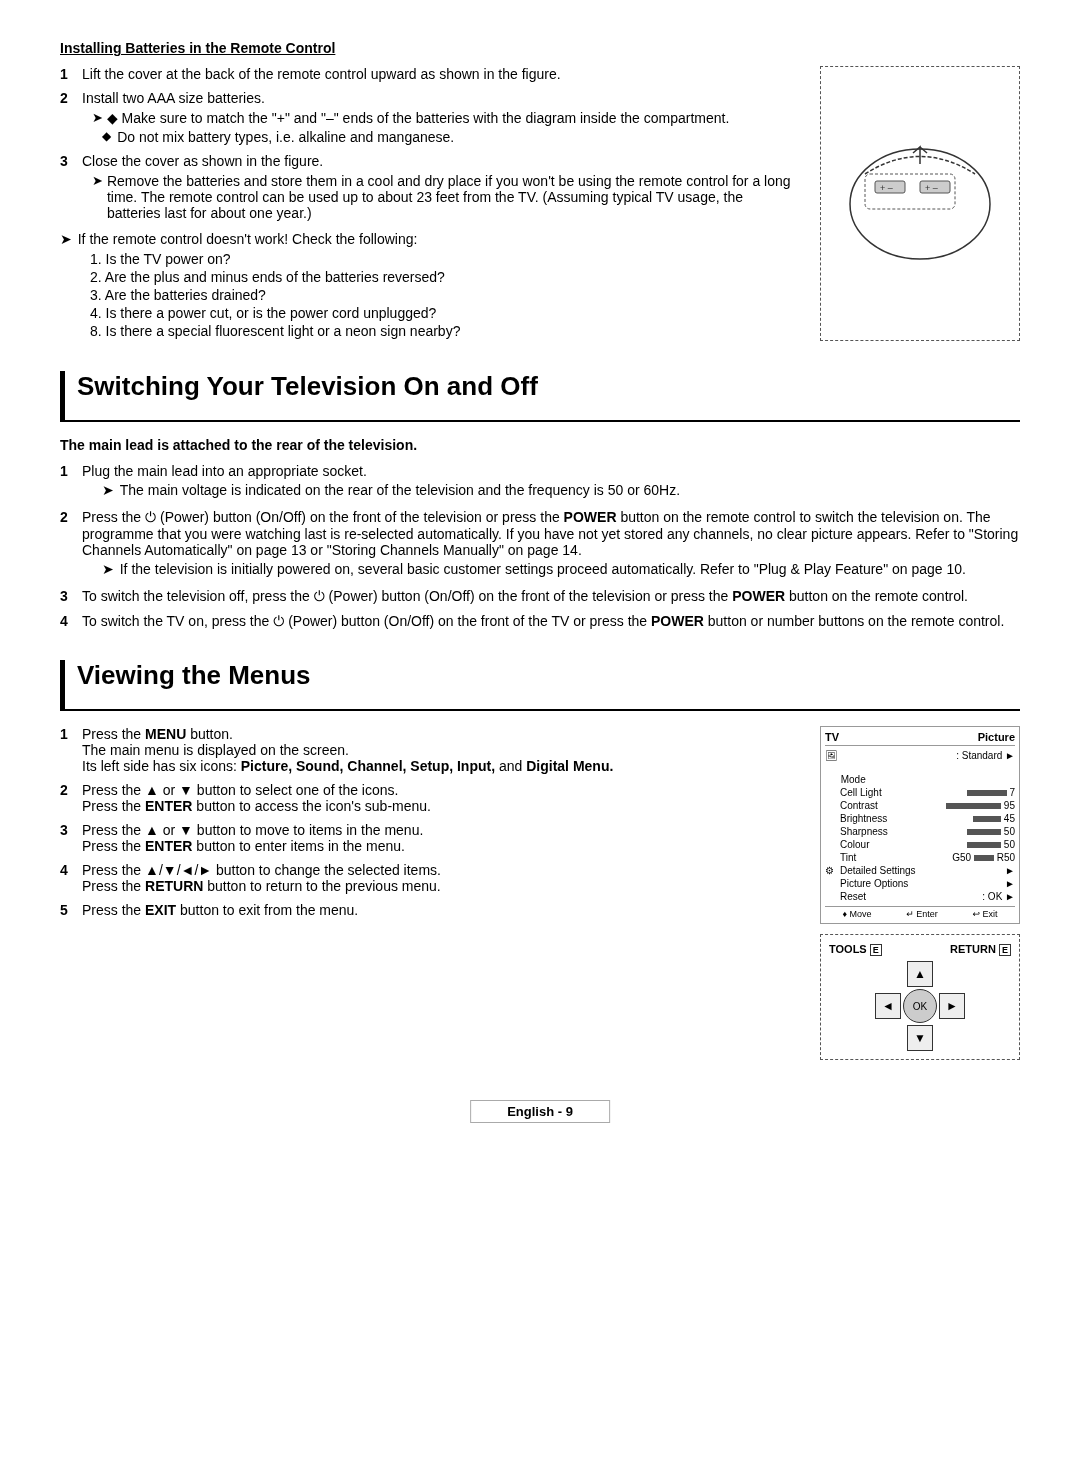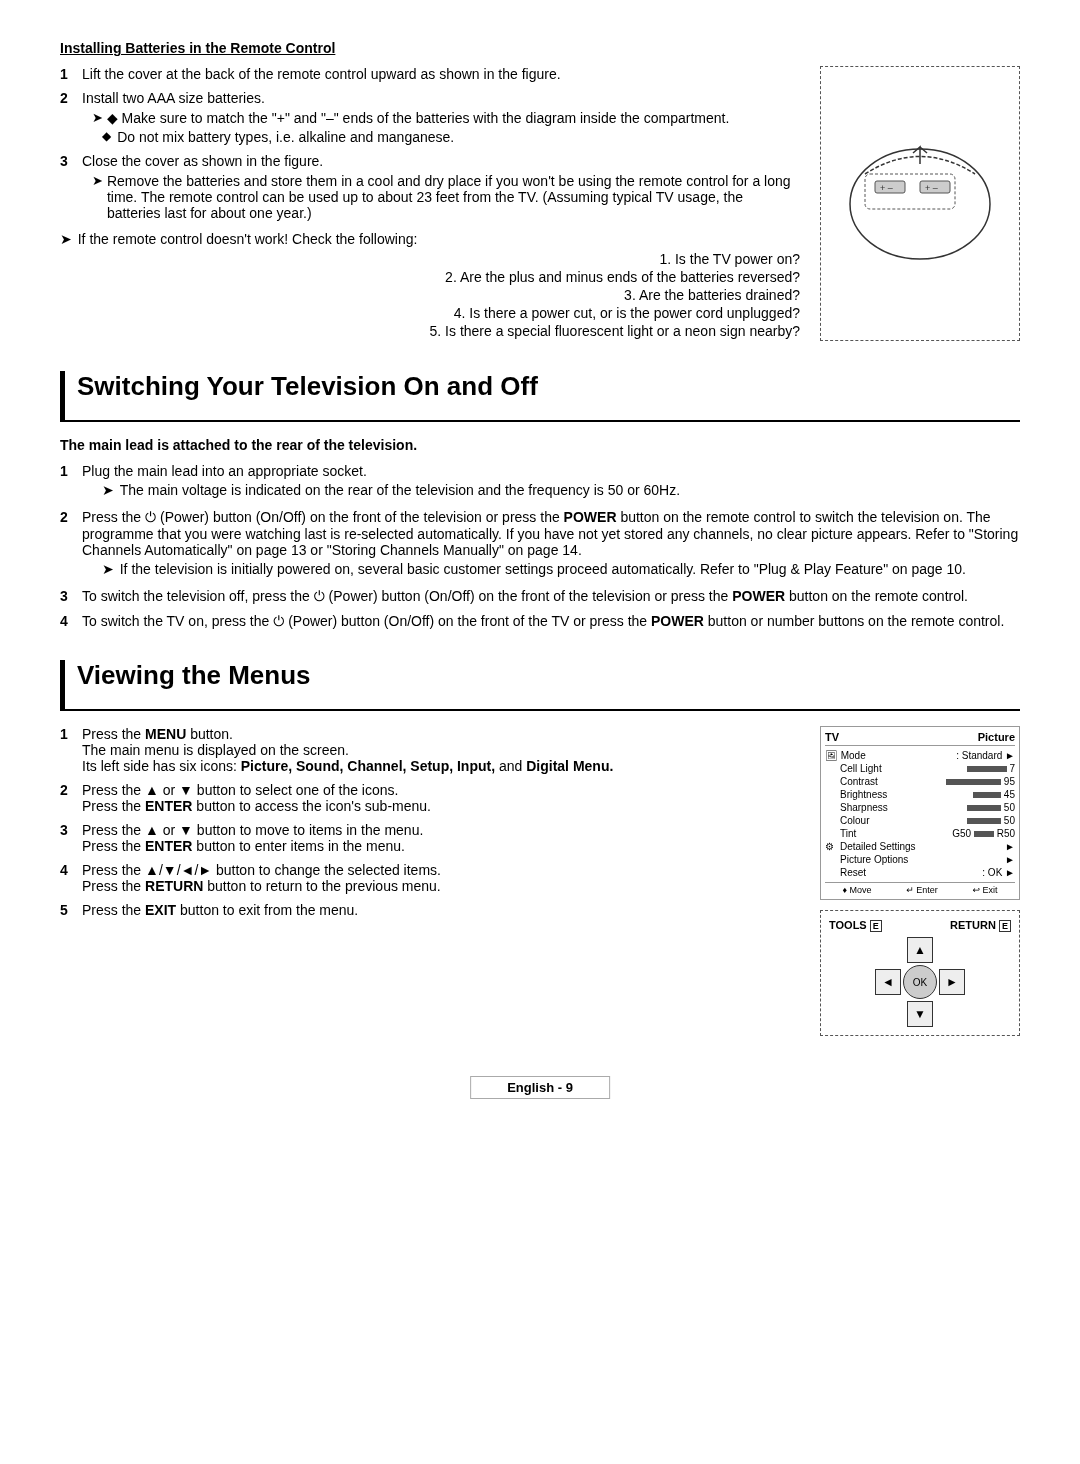--- a/index.html
+++ b/index.html
@@ -91,21 +91,20 @@
 
     .troubleshoot-arrow {
       display: flex;
       gap: 6px;
       margin-bottom: 4px;
     }
 
     .trouble-list {
       list-style: none;
       margin-left: 30px;
-      text-align: right;
     }
 
     .trouble-list li {
       margin-bottom: 2px;
     }
 
     
     .section-heading {
       border-left: 5px solid #000;
       padding-left: 12px;
@@ -272,21 +271,21 @@
       <div class="troubleshoot-block">
         <div class="troubleshoot-arrow">
           <span>➤</span>
           <span>If the remote control doesn't work! Check the following:</span>
         </div>
         <ul class="trouble-list">
           <li>1. Is the TV power on?</li>
           <li>2. Are the plus and minus ends of the batteries reversed?</li>
           <li>3. Are the batteries drained?</li>
           <li>4. Is there a power cut, or is the power cord unplugged?</li>
-          <li>5. Is there a special fluorescent light or a neon sign nearby?</li>
+          <li>8. Is there a special fluorescent light or a neon sign nearby?</li>
         </ul>
       </div>
     </div>
 
     <div class="remote-diagram">
       <svg width="190" height="150" viewBox="0 0 190 150">
 
         <ellipse cx="95" cy="75" rx="70" ry="55" fill="none" stroke="#333" stroke-width="1.5"></ellipse>
 
         <rect x="40" y="45" width="90" height="35" rx="5" fill="none" stroke="#555" stroke-width="1" stroke-dasharray="3,2"></rect>
@@ -403,21 +402,21 @@
     <div style="display:flex; flex-direction:column; gap:10px; width:200px; flex-shrink:0;">
 
       <div class="tv-menu-box">
         <div class="tv-menu-header">
           <span>TV</span>
           <span>Picture</span>
         </div>
 
         <div class="tv-menu-row">
           <span>🖼</span>
-          <span style="flex:1;margin-left:3px;">Mode</span>
+          <span style="flex:1;margin-left:3px;margin-top:24px;">Mode</span>
           <span>: Standard ►</span>
         </div>
         <div class="tv-menu-row">
           <span style="width:12px;"></span>
           <span style="flex:1;margin-left:3px;">Cell Light</span>
           <span><span class="tv-menu-bar" style="width:40px;"></span> 7</span>
         </div>
         <div class="tv-menu-row">
           <span style="width:12px;"></span>
           <span style="flex:1;margin-left:3px;">Contrast</span>

